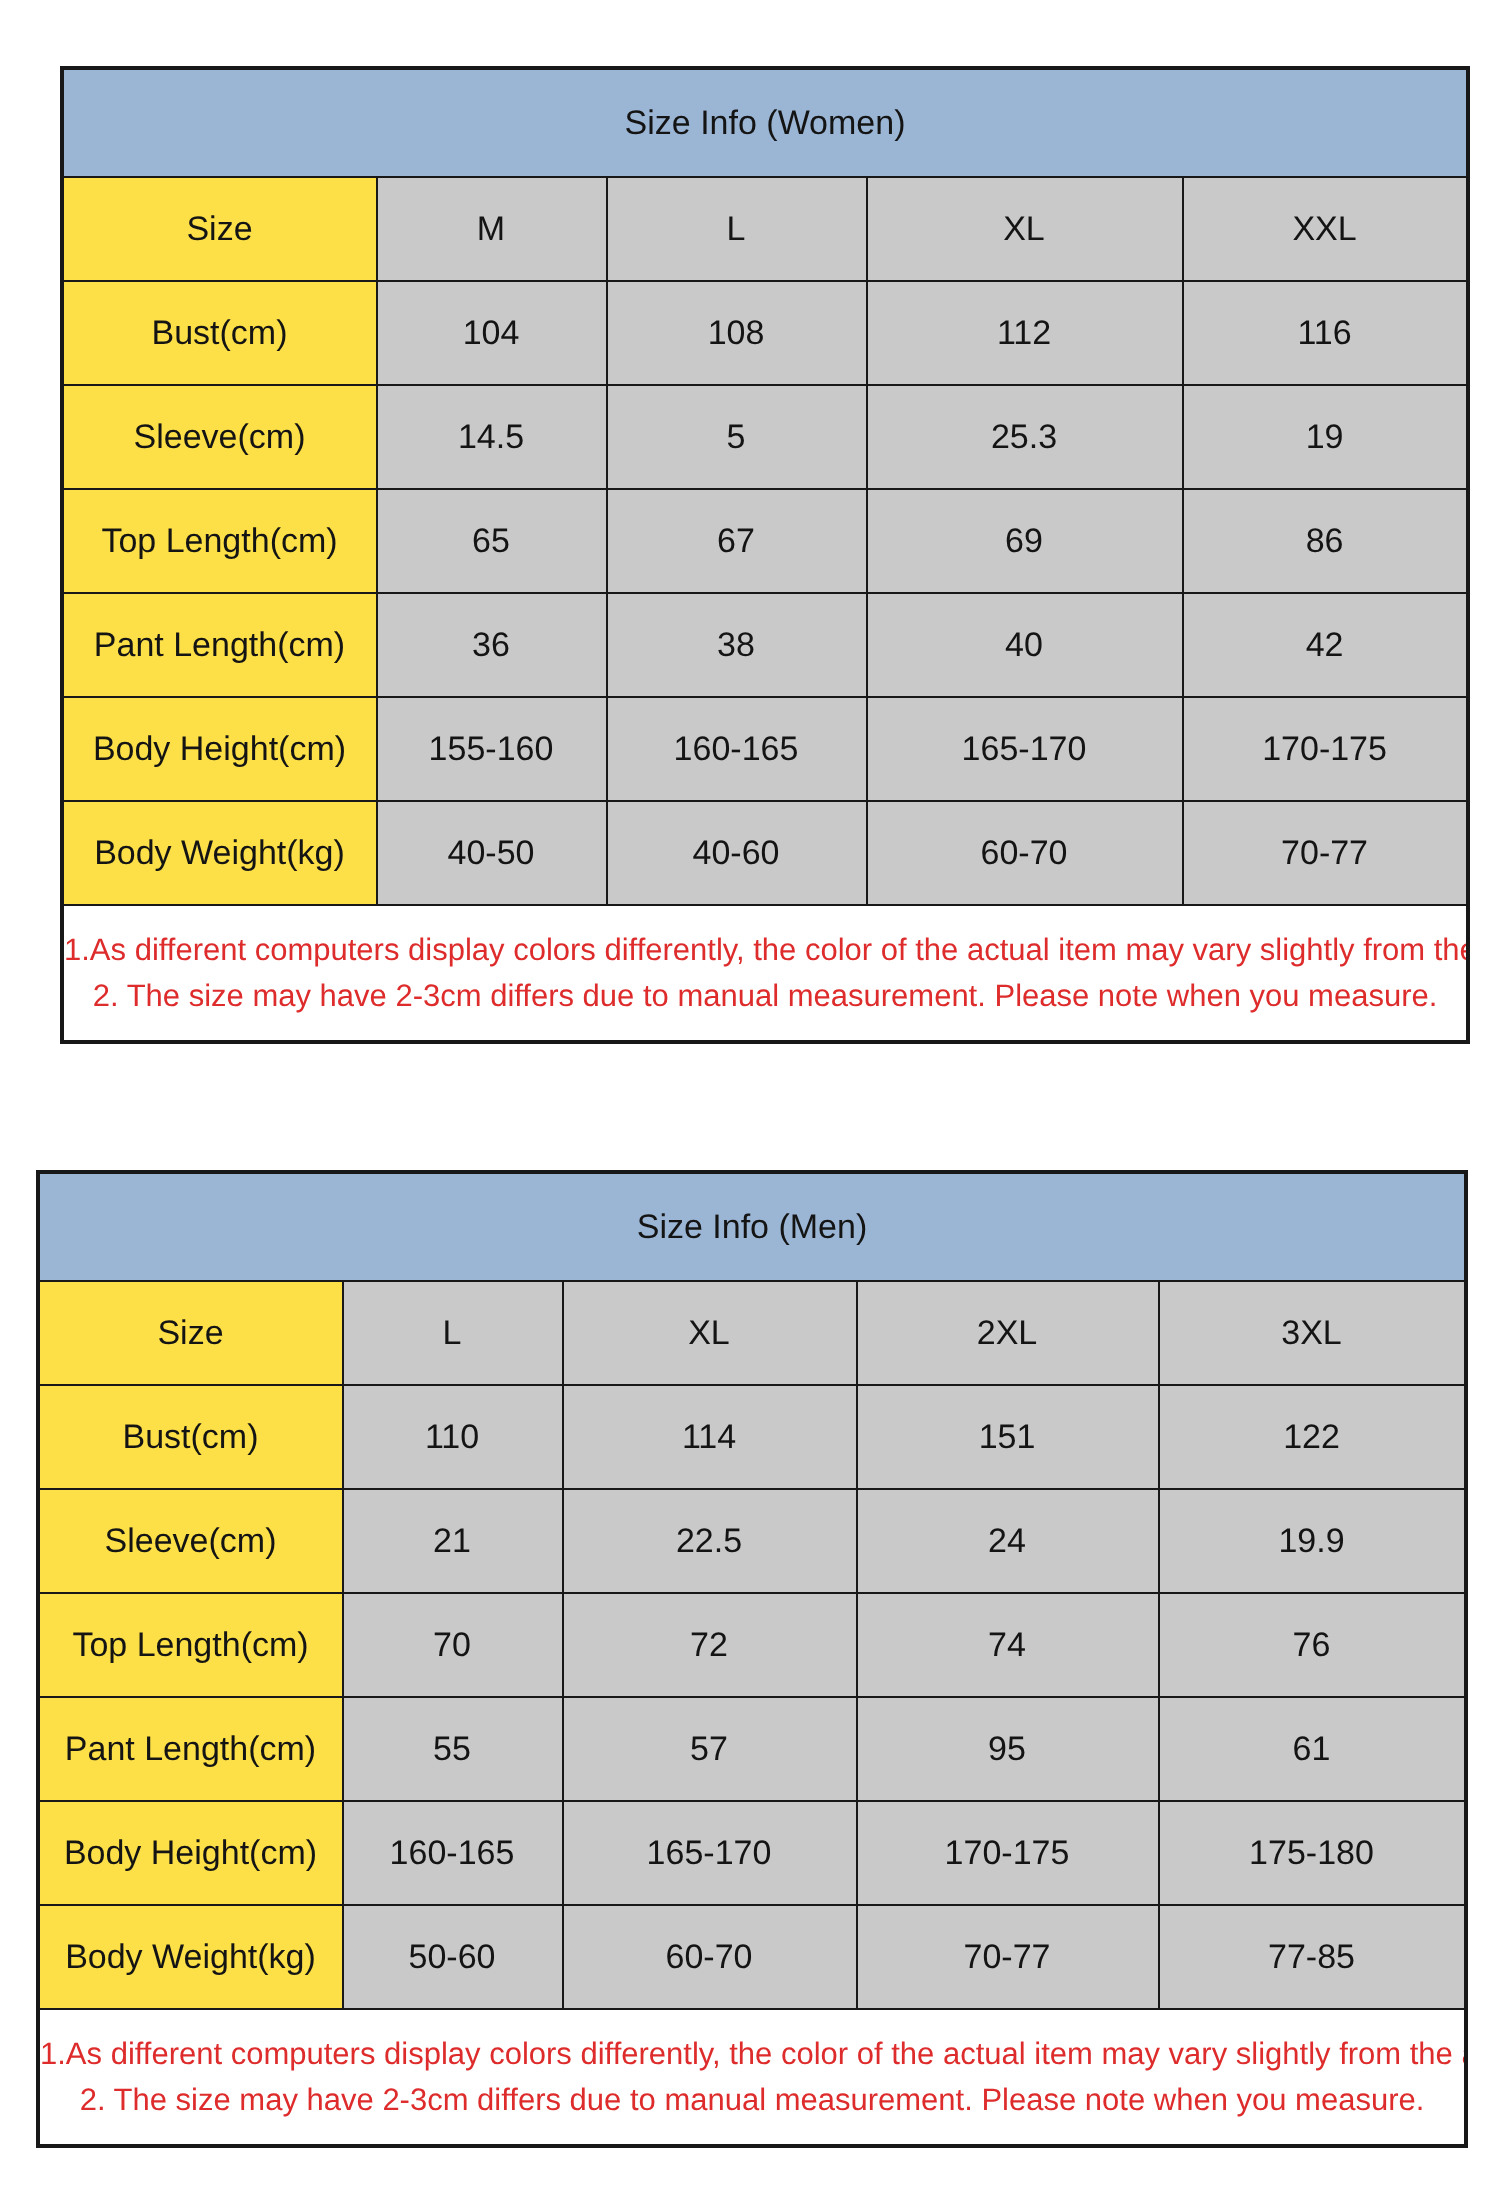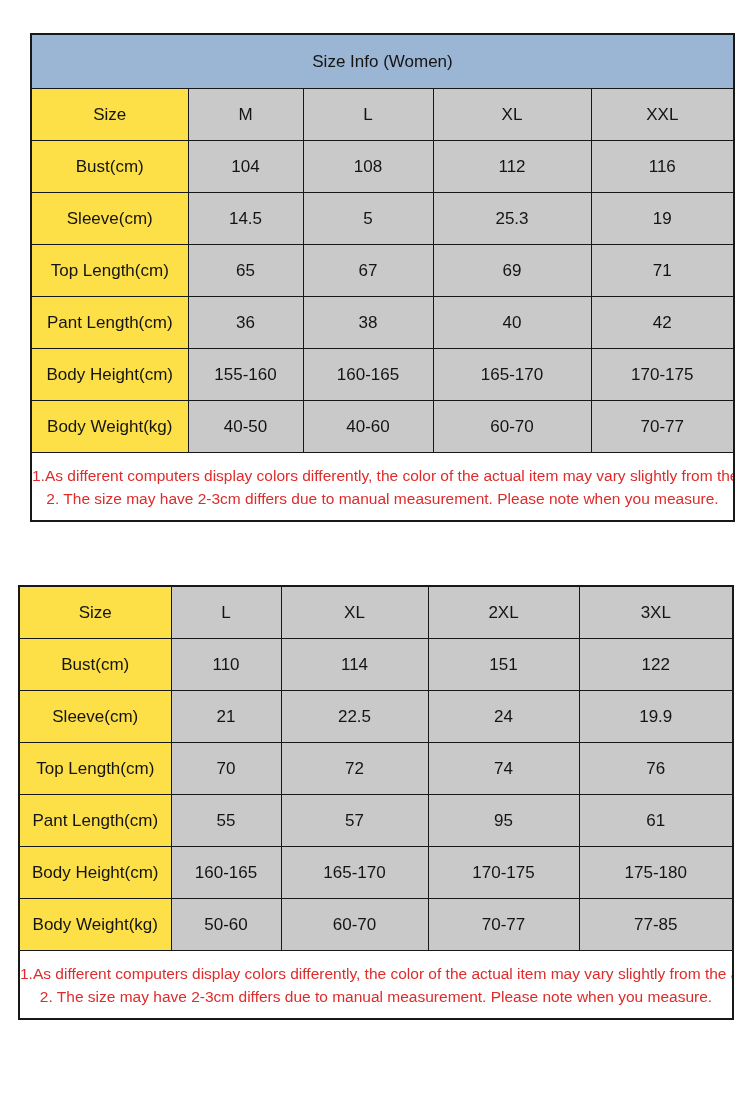--- a/index.html
+++ b/index.html
@@ -92,21 +92,21 @@
     <td class="dat">14.5</td>
     <td class="dat">5</td>
     <td class="dat">25.3</td>
     <td class="dat">19</td>
   </tr>
   <tr>
     <td class="lbl">Top Length(cm)</td>
     <td class="dat">65</td>
     <td class="dat">67</td>
     <td class="dat">69</td>
-    <td class="dat">71</td>
+    <td class="dat">86</td>
   </tr>
   <tr>
     <td class="lbl">Pant Length(cm)</td>
     <td class="dat">36</td>
     <td class="dat">38</td>
     <td class="dat">40</td>
     <td class="dat">42</td>
   </tr>
   <tr>
     <td class="lbl">Body Height(cm)</td>
@@ -134,20 +134,23 @@
 <table class="size-table men">
   <colgroup>
       <col class="c0">
       <col class="c1">
       <col class="c2">
       <col class="c3">
       <col class="c4">
     </colgroup>
   <tbody>
   <tr>
+    <td class="ttl" colspan="5">Size Info (Men)</td>
+  </tr>
+  <tr>
     <td class="lbl">Size</td>
     <td class="dat">L</td>
     <td class="dat">XL</td>
     <td class="dat">2XL</td>
     <td class="dat">3XL</td>
   </tr>
   <tr>
     <td class="lbl">Bust(cm)</td>
     <td class="dat">110</td>
     <td class="dat">114</td>

